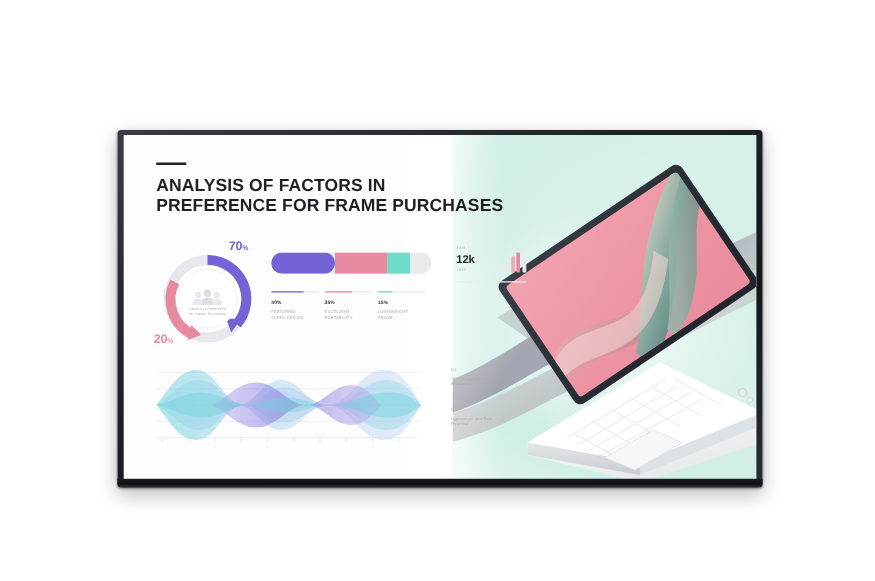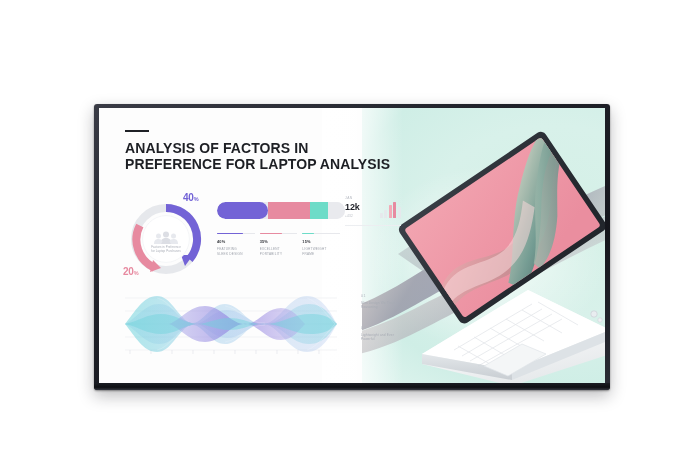--- a/index.html
+++ b/index.html
@@ -199,21 +199,21 @@
   .legend .li .cap {
     font-size: 3.1px;
     line-height: 4.2px;
     color: #9fa3ac;
     letter-spacing: 0.25px;
   }
 
   
   .stats {
     position: absolute;
-    left: 220px;
+    left: 240px;
     top: 0;
     width: 56px;
   }
   .stat {
     position: relative;
     padding-bottom: 7px;
     margin-bottom: 7px;
   }
   .stat.div { border-bottom: 1px solid #eceef1; }
   .stat .lab {
@@ -416,21 +416,21 @@
 
             <circle cx="232" cy="206" r="3.2" fill="#e9edf0" stroke="#cdd3d8" stroke-width="0.8"></circle>
             <circle cx="238" cy="212" r="2.2" fill="#eef1f3" stroke="#d2d7dc" stroke-width="0.7"></circle>
           </svg>
         </div>
 
         <div class="content">
           <div class="rule"></div>
           <h1 class="title">
             <span class="ln">ANALYSIS OF FACTORS IN</span>
-            <span class="ln">PREFERENCE FOR LAPTOP ANALYSIS</span>
+            <span class="ln">PREFERENCE FOR FRAME PURCHASES</span>
           </h1>
         </div>
 
         <div class="row1">
 
           <div class="donut-wrap">
             <svg class="donut-svg" width="82" height="82" viewBox="0 0 82 82">
               <circle cx="41" cy="41" r="31" fill="none" stroke="#e6e8ec" stroke-width="8"></circle>
 
               <path d="M 41 10 A 31 31 0 0 1 64.5 61.3" fill="none" stroke="#7363d6" stroke-width="8" stroke-linecap="butt"></path>
@@ -448,21 +448,21 @@
               <path d="M 13 26 C 13 17 18 14 24 14 C 30 14 35 17 35 26 Z" fill="#dcdee4"></path>
               <circle cx="9" cy="10" r="5" fill="#e7e9ee"></circle>
               <path d="M 0 26 C 0 18 4 16 9 16 C 12.5 16 15.5 17.5 17 21 L 14 26 Z" fill="#e7e9ee"></path>
               <circle cx="39" cy="10" r="5" fill="#e7e9ee"></circle>
               <path d="M 48 26 L 34 26 L 31 21 C 32.5 17.5 35.5 16 39 16 C 44 16 48 18 48 26 Z" fill="#e7e9ee"></path>
             </svg>
             <div class="donut-center-text">
               <div>Factors in Preference</div>
               <div>for Laptop Purchases</div>
             </div>
-            <div class="lbl-40"><span>40</span><sub>%</sub></div>
+            <div class="lbl-40"><span>70</span><sub>%</sub></div>
             <div class="lbl-35"><span>20</span><sub>%</sub></div>
           </div>
 
           <div class="barblock">
             <div class="stackbar">
               <div class="seg s0" style="width:40%;background:#7363d6"></div>
               <div class="seg s1" style="width:33%;background:#e78aa0"></div>
               <div class="seg s2" style="width:14%;background:#6ddcc8"></div>
               <div class="seg s3" style="width:13%;background:#e9eaee"></div>
             </div>

